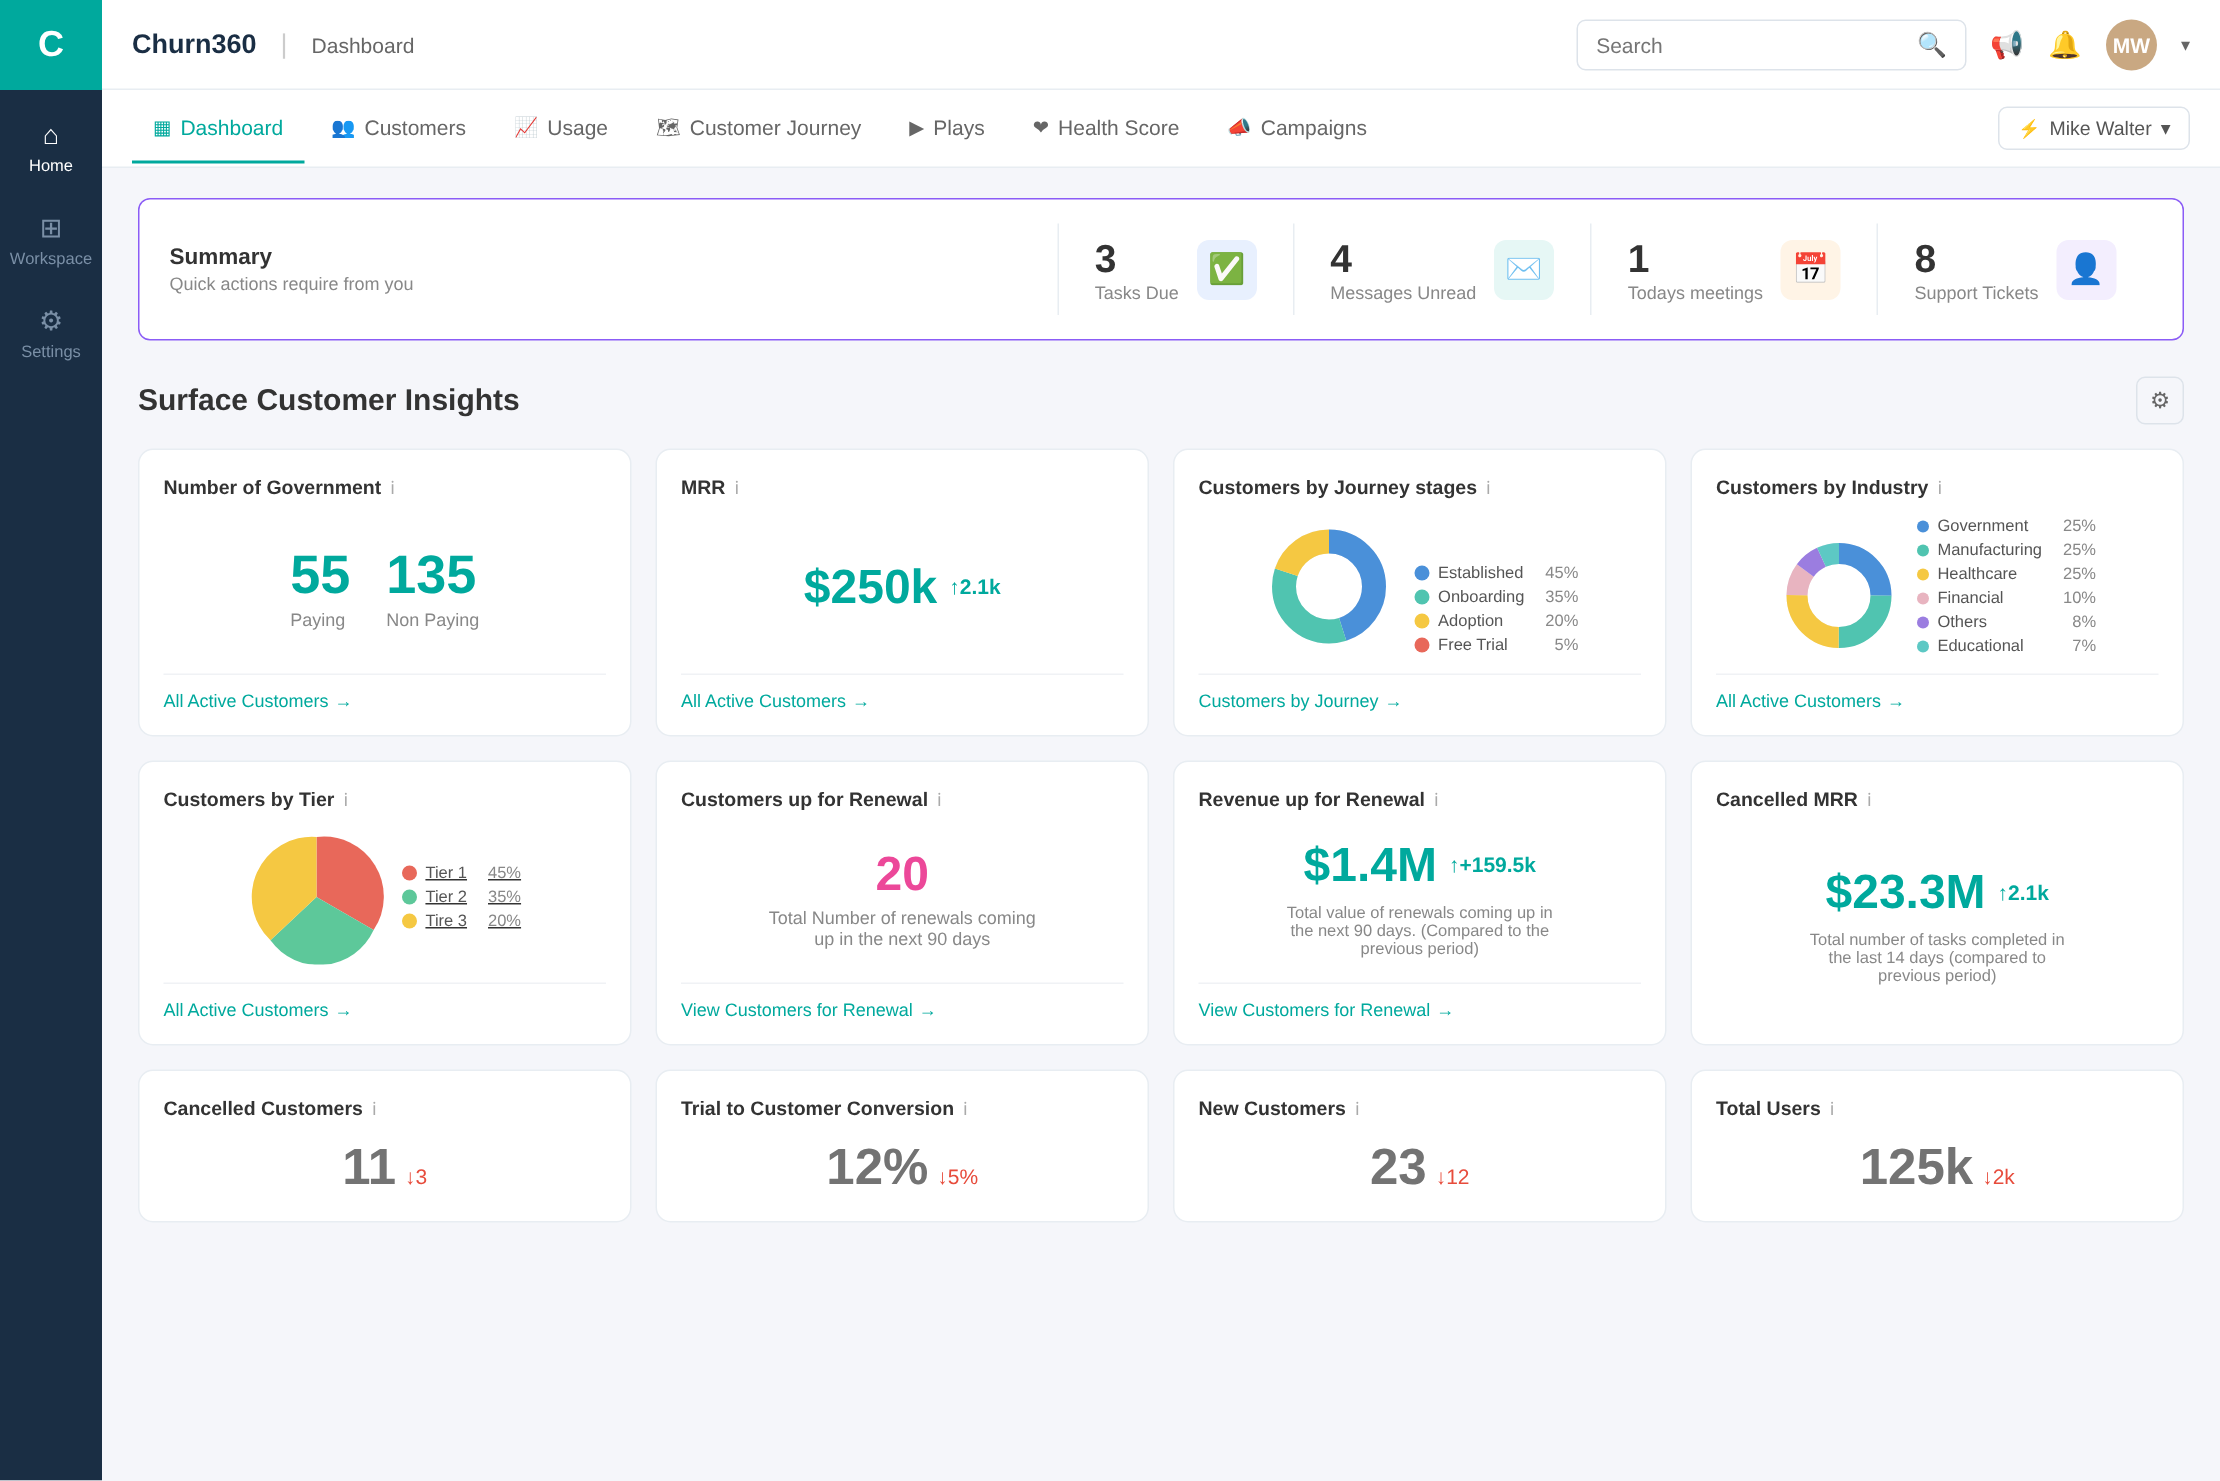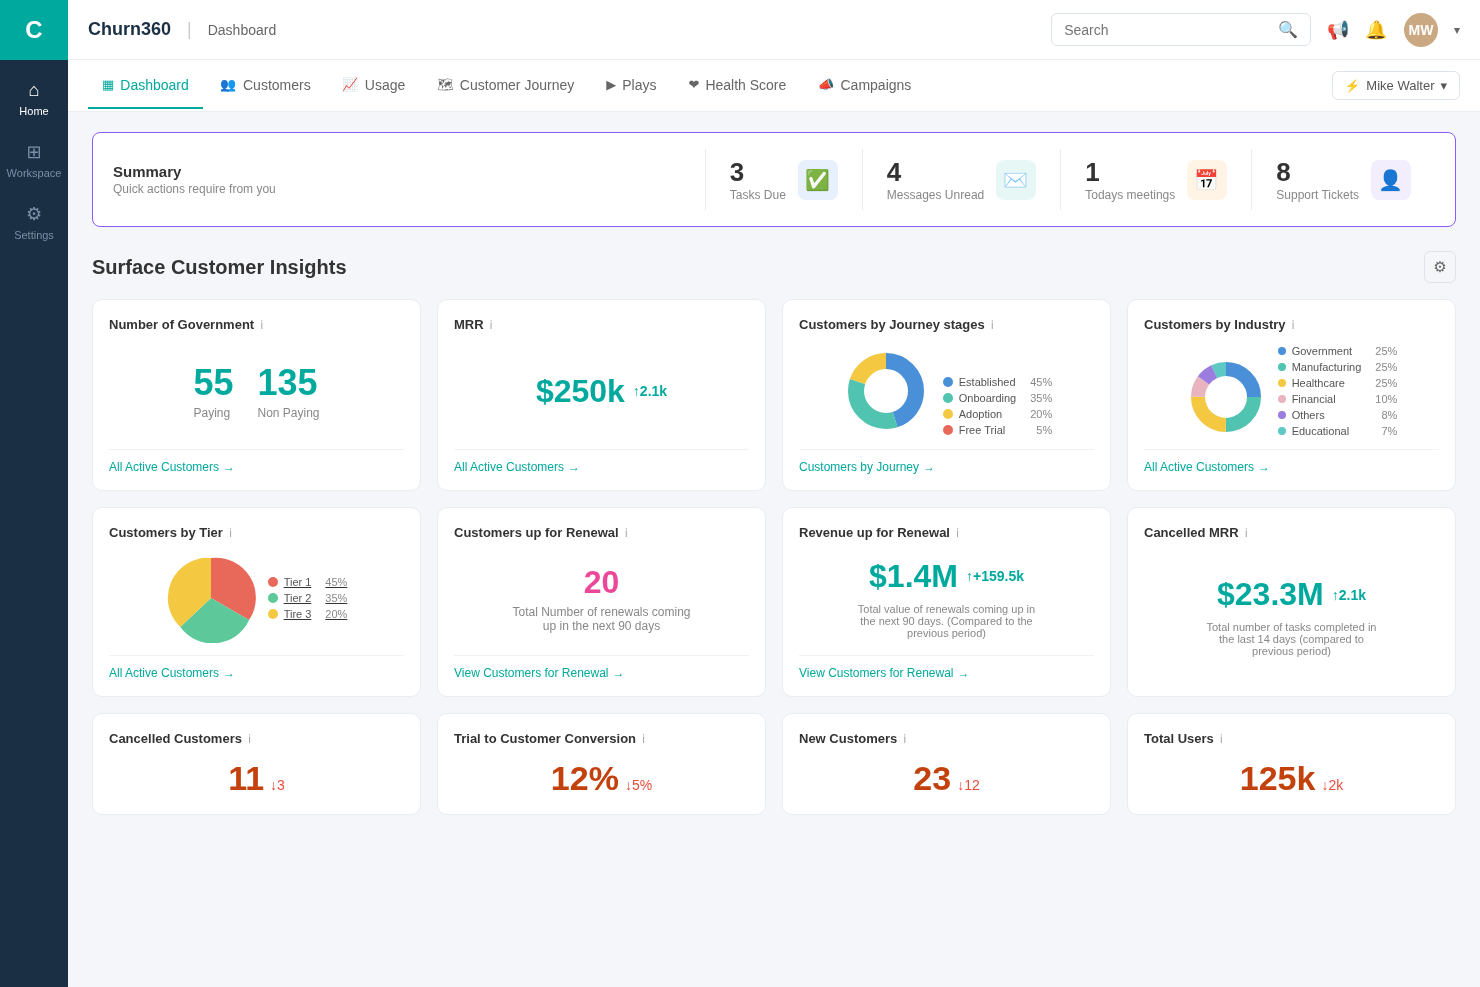--- a/index.html
+++ b/index.html
@@ -305,21 +305,21 @@
     
     .metric-big { font-size: 32px; font-weight: 700; color: #ec4899; }
     .metric-sub { font-size: 12px; color: #888; text-align: center; margin-top: 4px; max-width: 180px; }
 
     
     .bottom-card-value {
       display: flex;
       align-items: baseline;
       gap: 6px;
     }
-    .bottom-big { font-size: 34px; font-weight: 700; color: #c2410c; }
+    .bottom-big { font-size: 34px; font-weight: 700; color: #737373; }
     .bottom-delta-down { color: #e74c3c; font-size: 14px; }
   </style>
 </head>
 <body>
 
 <div class="sidebar">
   <div class="sidebar-logo">
     <span>C</span>
   </div>
   <div class="sidebar-nav">

